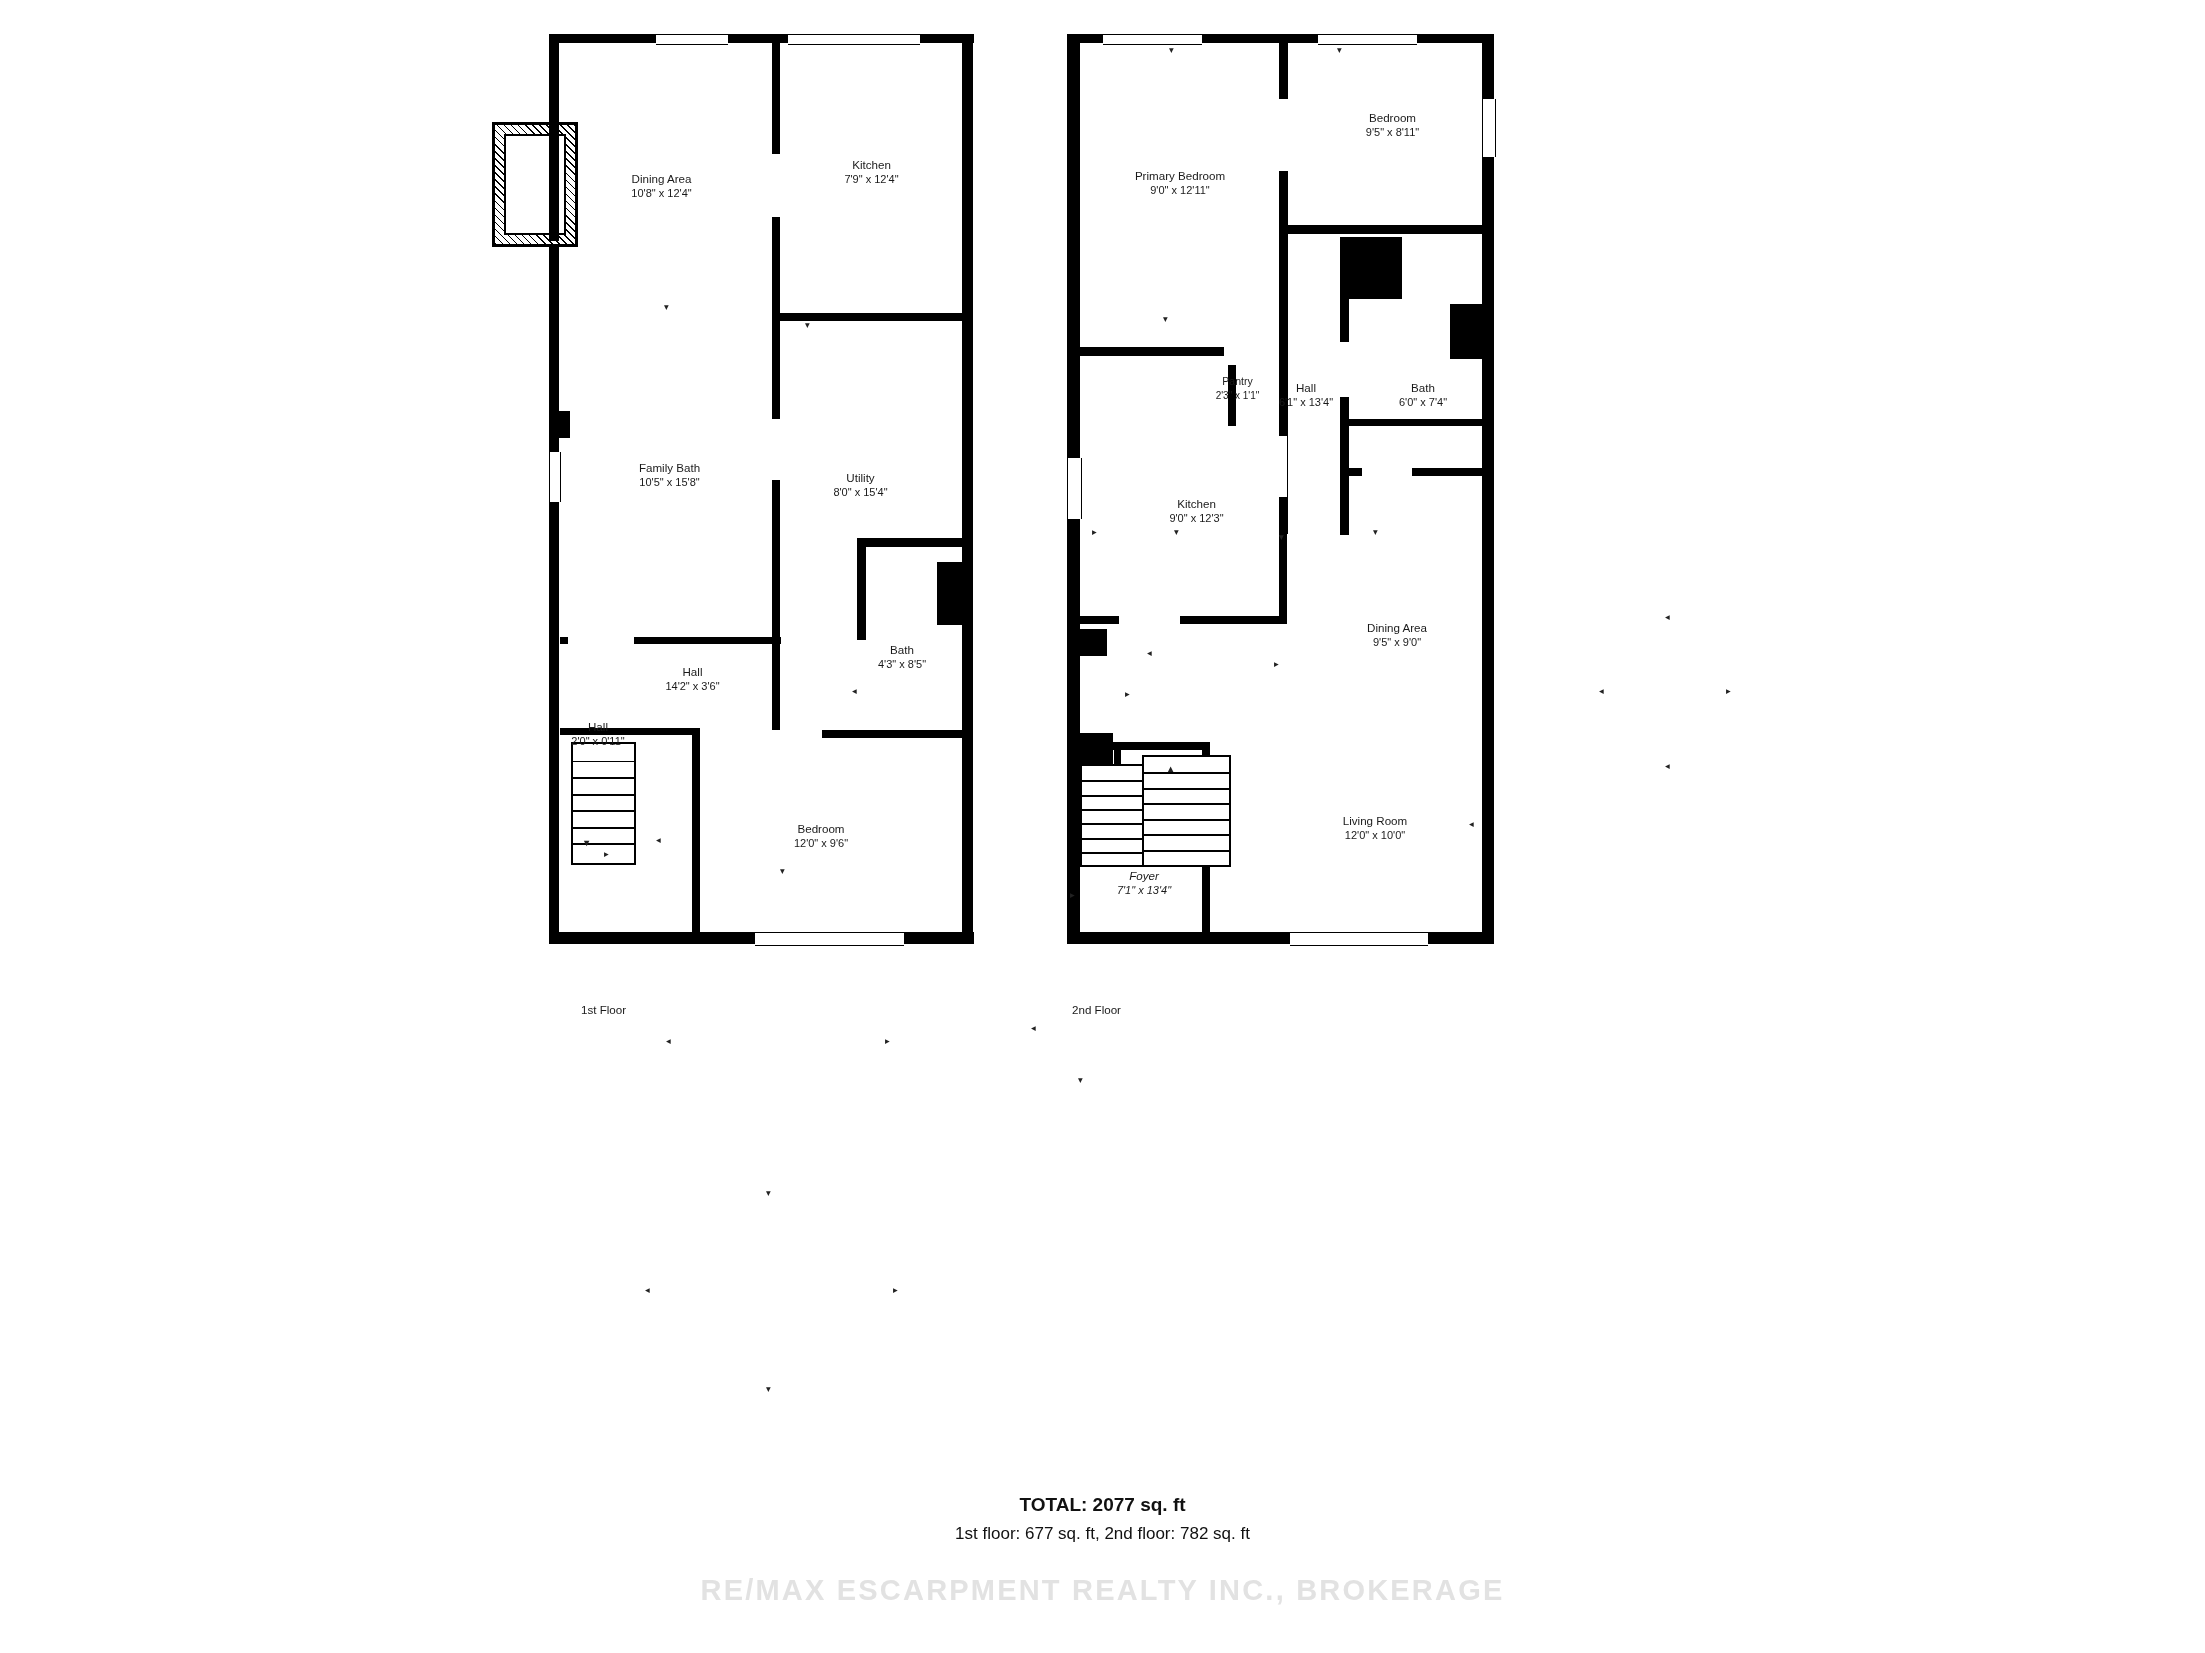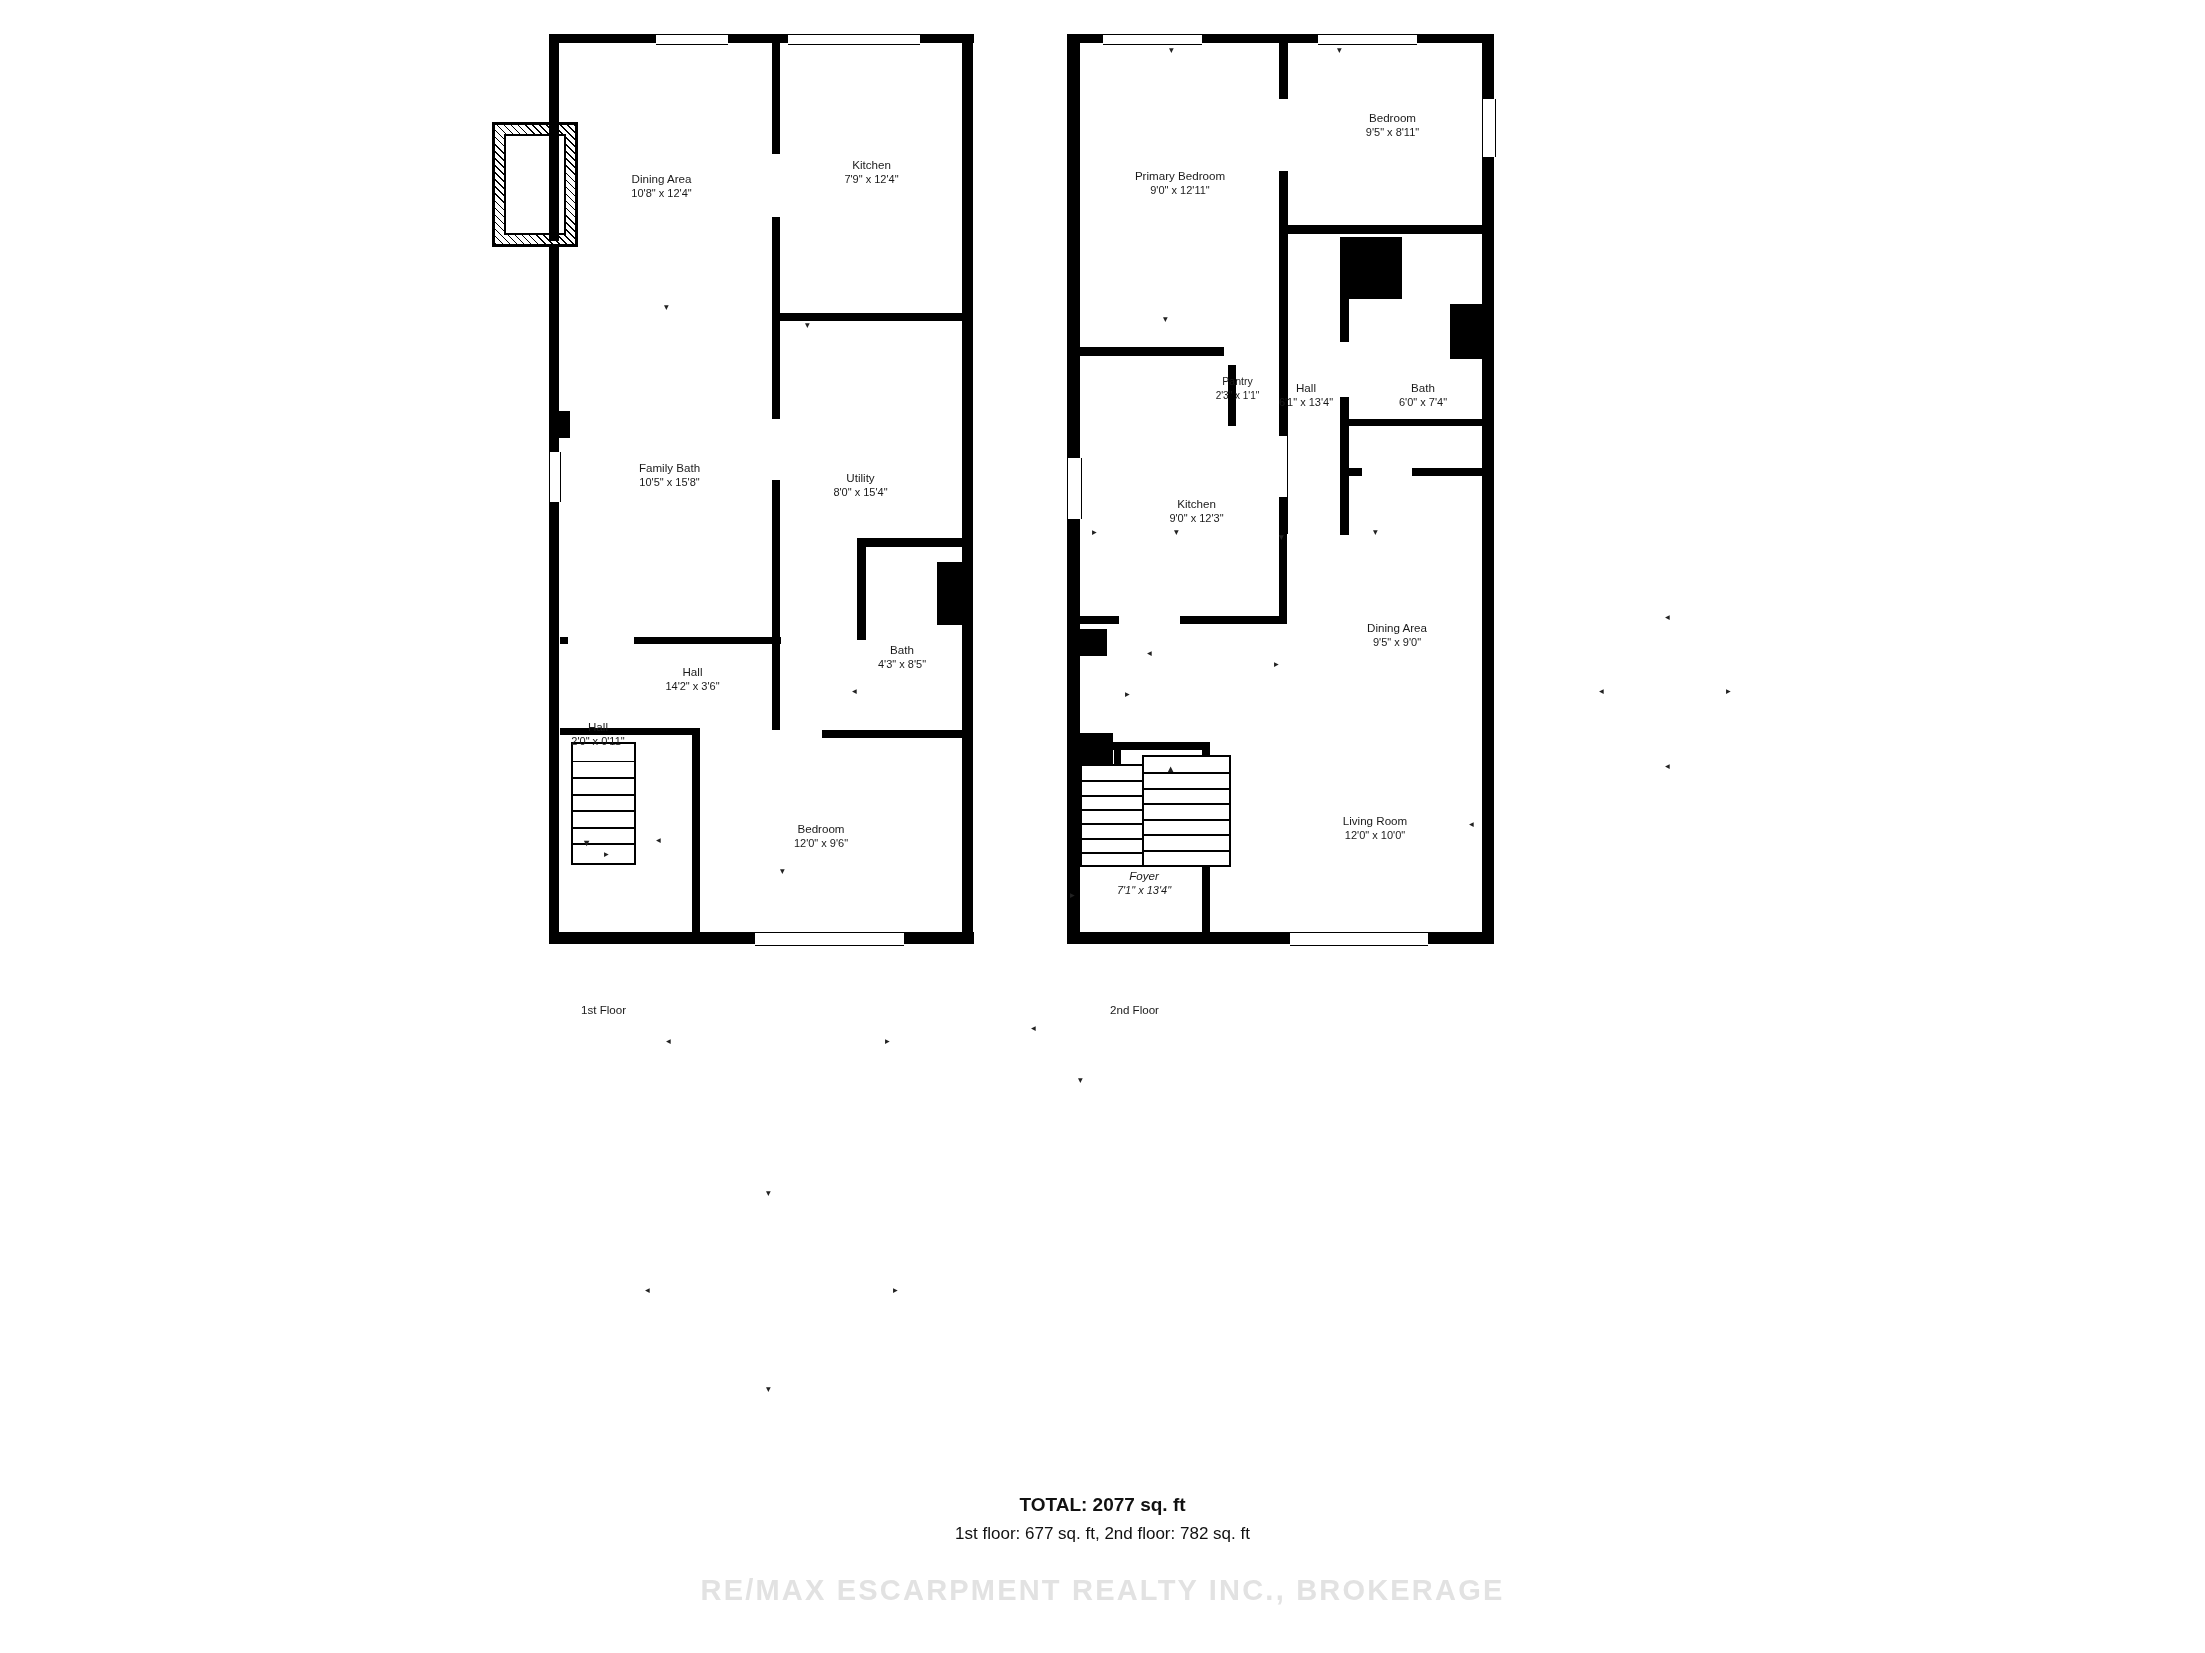--- a/index.html
+++ b/index.html
@@ -265,21 +265,21 @@
     </div>
     <div class="label" style="left:1309px;top:813px;width:132px;">
       <span class="nm">Living Room</span>
       <span class="dm">12'0" x 10'0"</span>
     </div>
     <div class="label" style="left:1089px;top:868px;width:110px;font-style:italic;">
       <span class="nm">Foyer</span>
       <span class="dm">7'1" x 13'4"</span>
     </div>
 
-    <div class="floor-caption" style="left:1072px;top:1003px;margin-left:38px;">2nd Floor</div>
+    <div class="floor-caption" style="left:1072px;top:1003px;">2nd Floor</div>
   </div>
 
   <div class="tick" style="left:1665px;top:612px;">◂</div>
   <div class="tick" style="left:1665px;top:761px;">◂</div>
   <div class="tick" style="left:1599px;top:686px;">◂</div>
   <div class="tick" style="left:1726px;top:686px;">▸</div>
   <div class="tick" style="left:666px;top:1036px;">◂</div>
   <div class="tick" style="left:885px;top:1036px;">▸</div>
   <div class="tick" style="left:1031px;top:1023px;">◂</div>
   <div class="tick" style="left:1078px;top:1075px;">▾</div>

